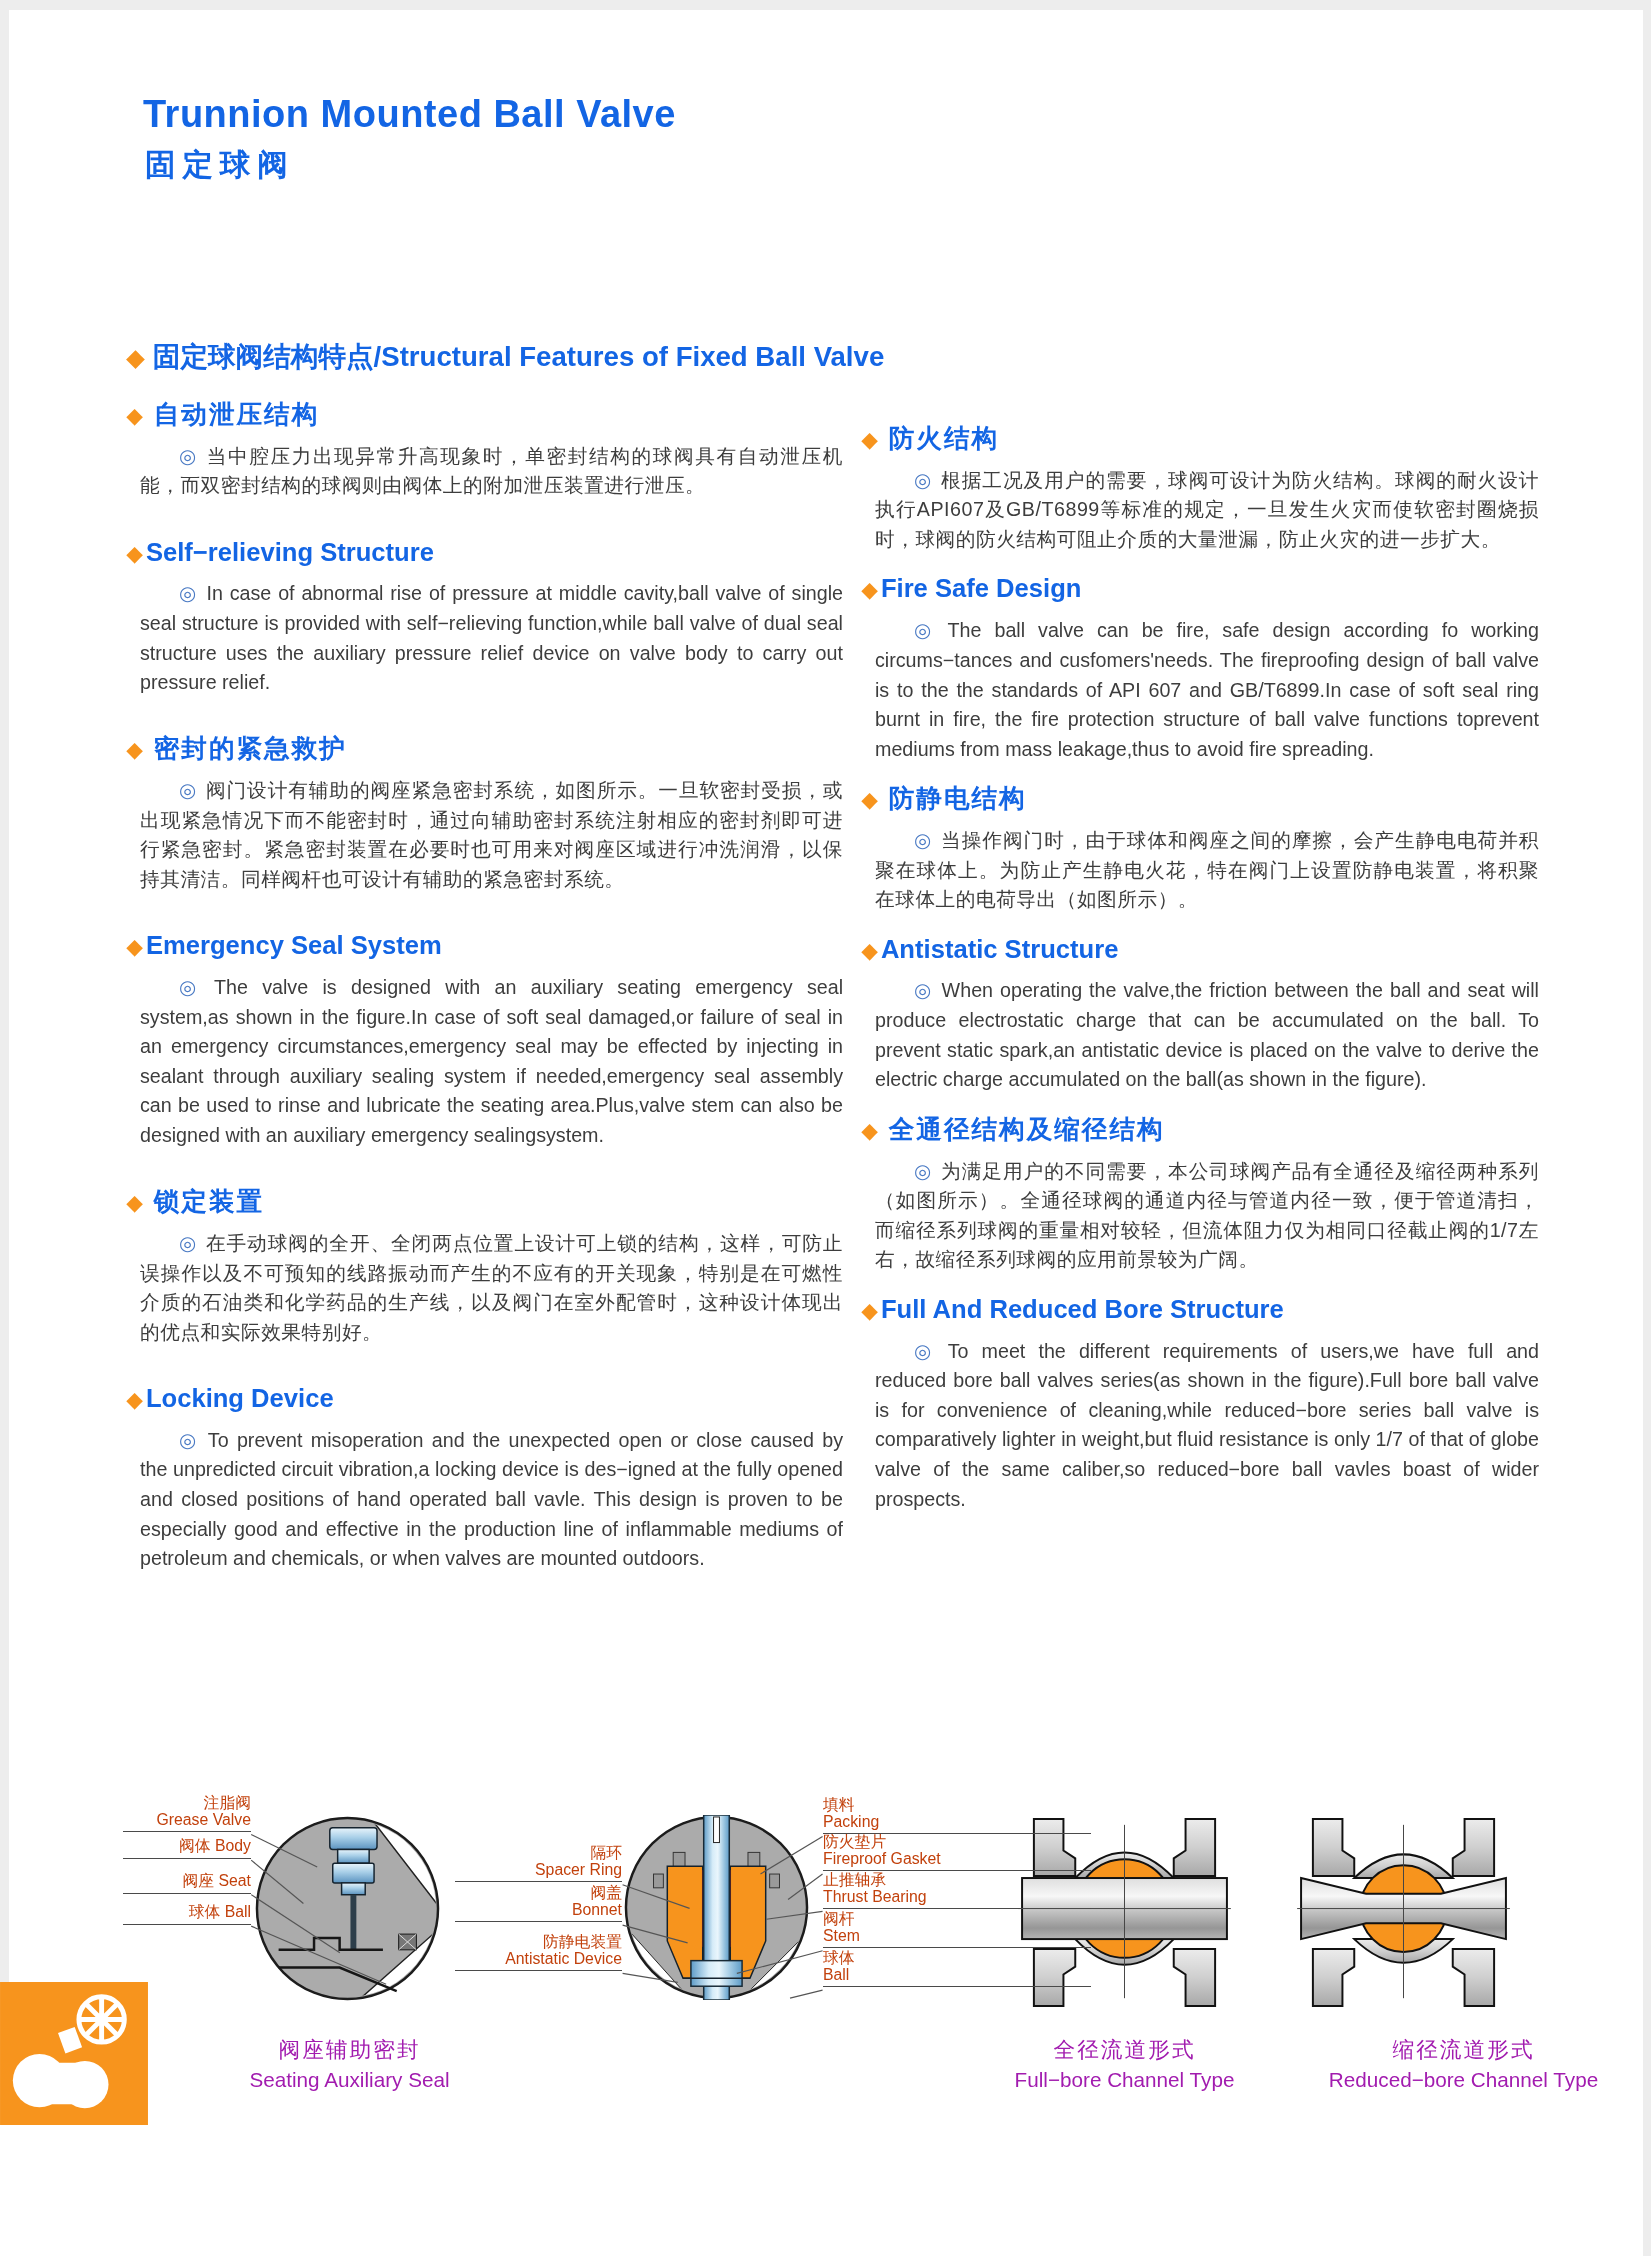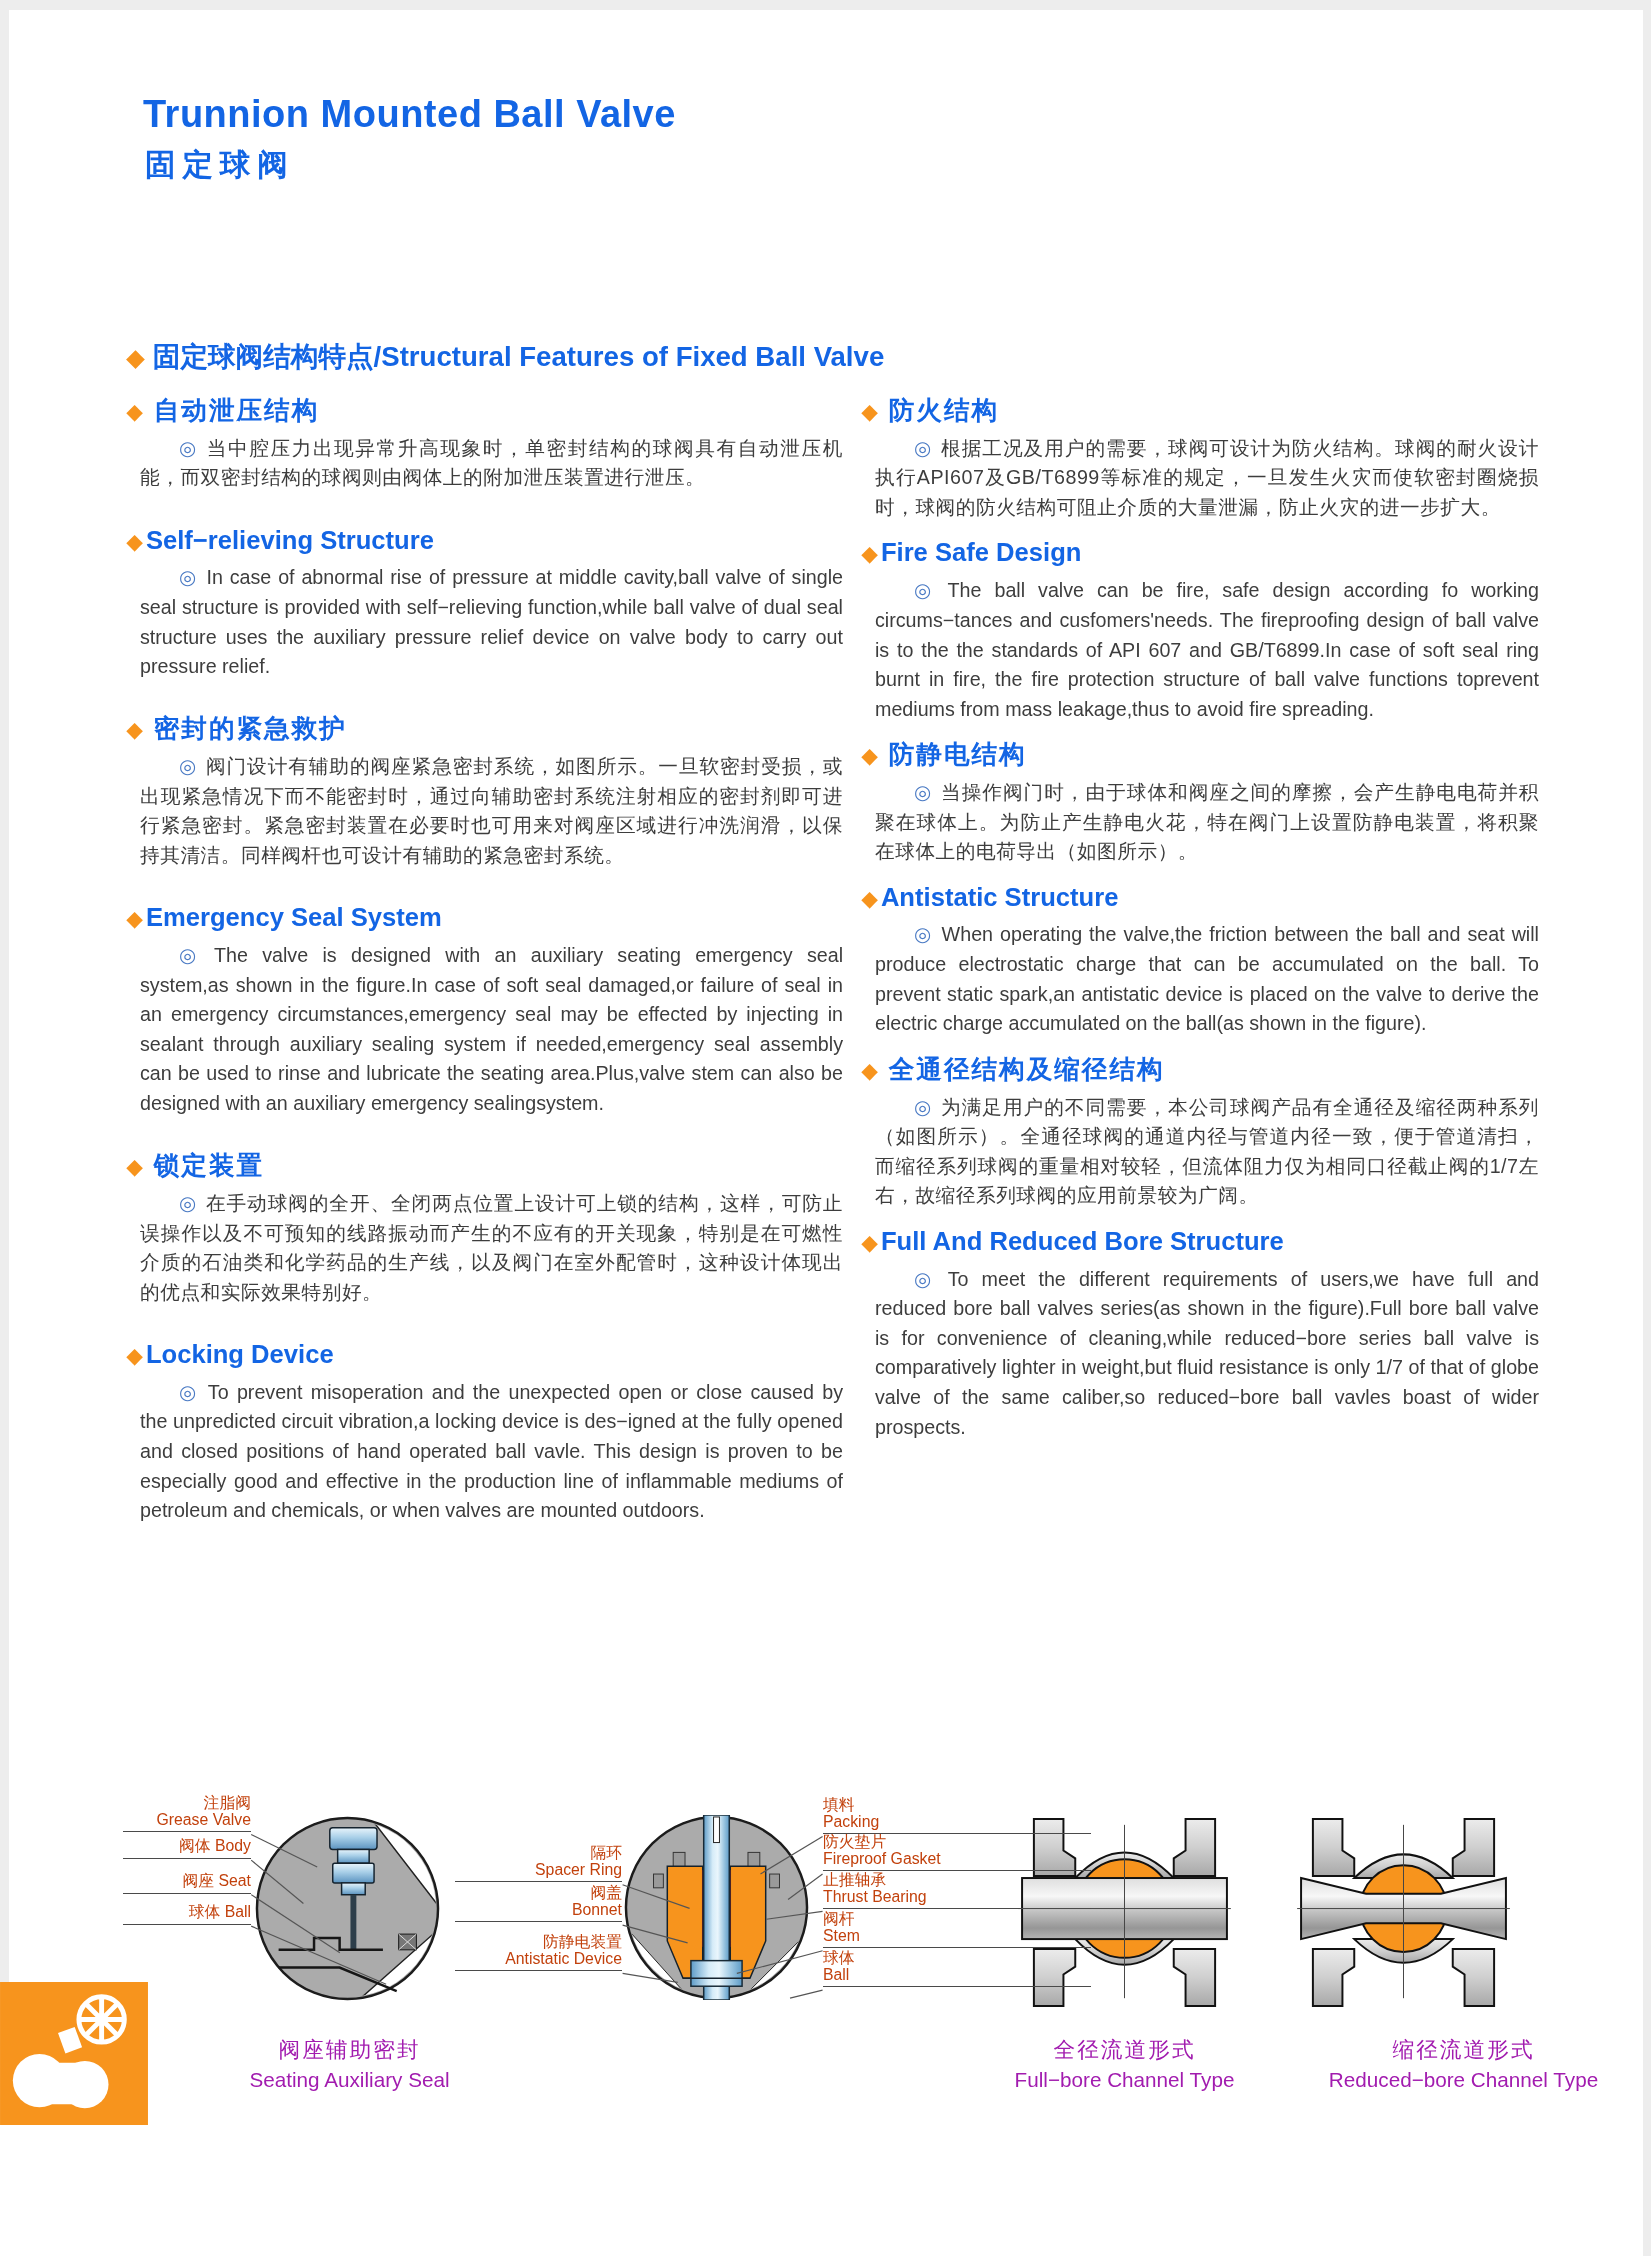--- a/index.html
+++ b/index.html
@@ -15,22 +15,22 @@
   .title-zh{position:absolute;left:145px;top:145px;font-size:30.5px;font-weight:bold;
             color:#1365e4;letter-spacing:6.9px;}
   .section-title{position:absolute;left:126px;top:338px;font-size:27.6px;font-weight:bold;
             color:#1365e4;}
   .dia{color:#f7941d;}
   .section-title .dia{font-size:24.6px;margin-right:7.9px;}
 
   .col{position:absolute;top:396px;color:#3d3d3d;font-size:19.7px;line-height:29.6px;
        text-align:justify;}
   .col-left{left:140px;width:703px;}
-  .col-right{left:875px;width:664px;}
-  .sec-h{margin:0 0 7.9px -13.8px;font-size:25.6px;line-height:28px;font-weight:bold;
+  .col-right{left:875px;width:664px;margin-top:24px;}
+  .sec-h{margin:0 0 7.9px -13.8px;font-size:25.6px;line-height:36px;font-weight:bold;
          color:#1365e4;text-align:left;}
   .sec-h .dia{font-size:21.7px;margin-right:3px;}
   .sec-h.zh{letter-spacing:2px;}
   .sec-h.zh .dia{margin-right:10.8px;letter-spacing:0;}
   .sec-p{margin:0 0 15.8px 0;text-indent:39px;}
   .col-left .sec-p{margin-bottom:32.5px;}
   .sec-p .bul{color:#4a7ac4;margin-right:8.9px;}
   .zh-p{letter-spacing:0.5px;}
 
   .fig-svg{position:absolute;}

